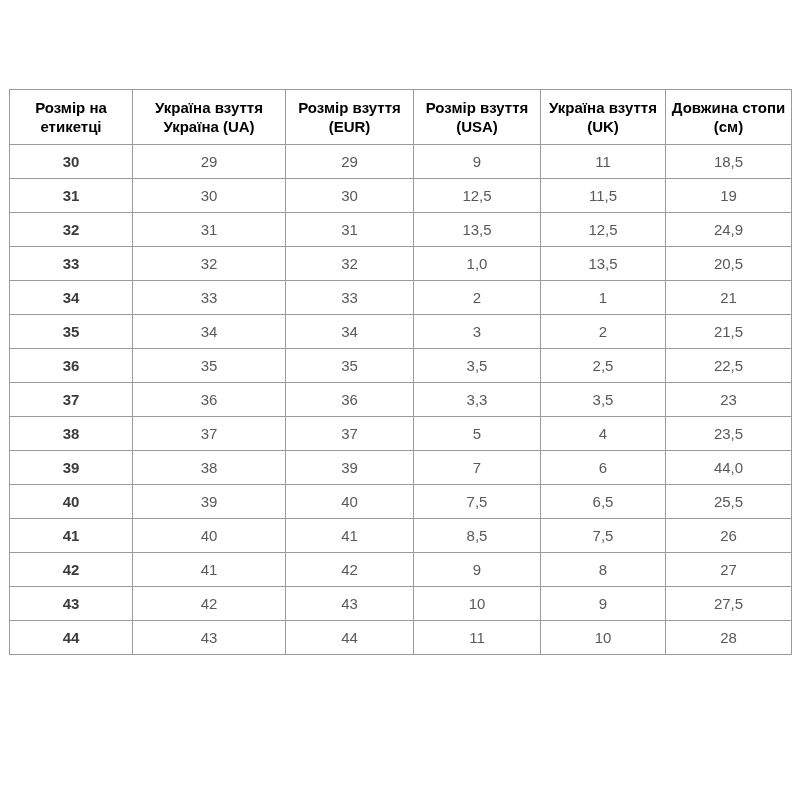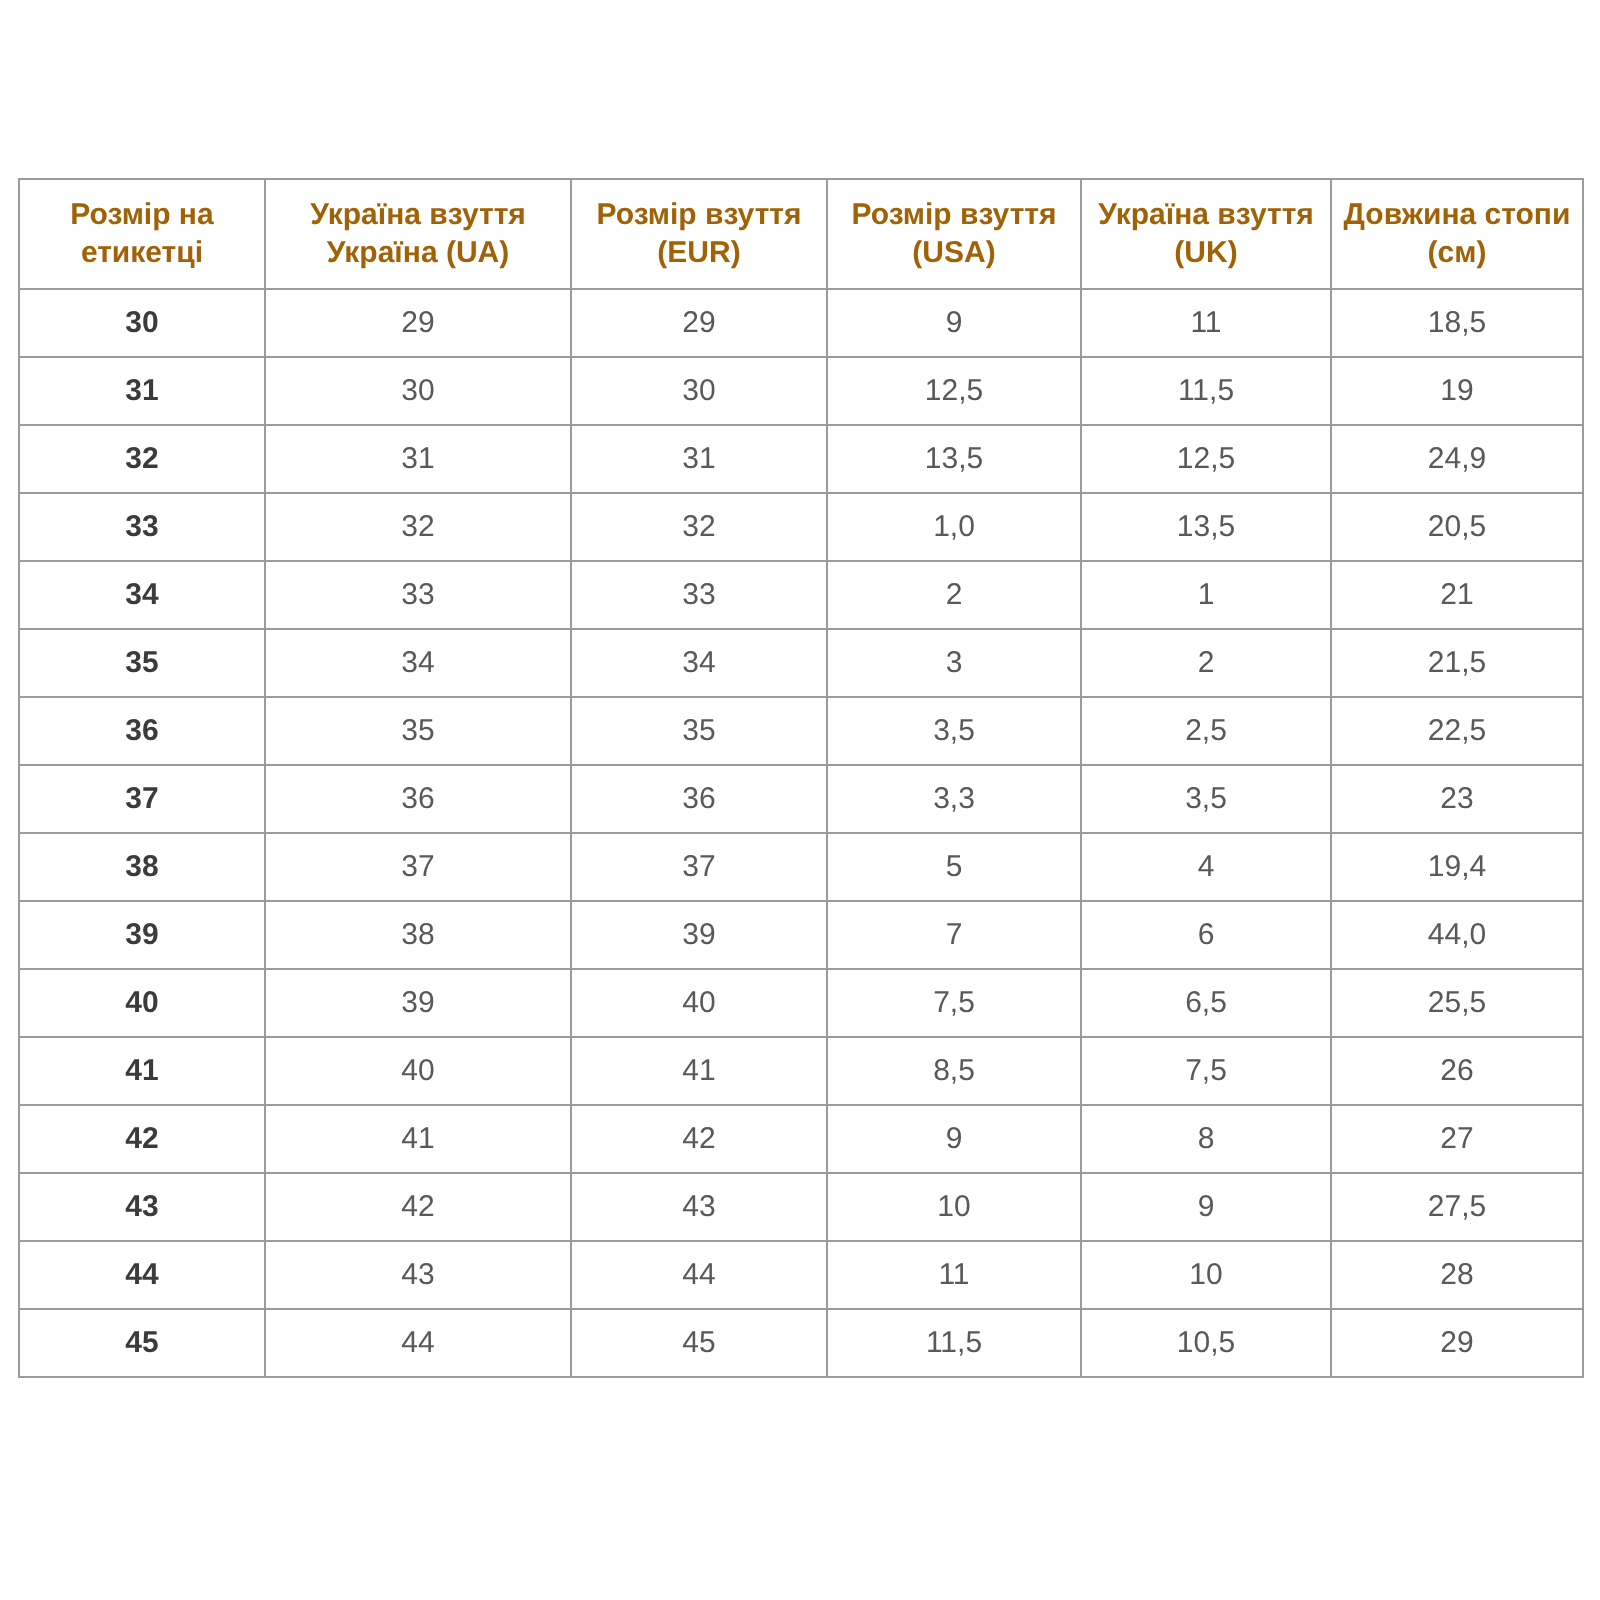--- a/index.html
+++ b/index.html
@@ -38,21 +38,21 @@
     border: 1px solid #9b9b9b;
     text-align: center;
     vertical-align: middle;
     font-size: 15px;
     padding: 0 4px;
     box-sizing: border-box;
   }
   table.size-table th {
     height: 55px;
     font-weight: bold;
-    color: #a16207;
+    color: #000000;
     line-height: 1.3;
   }
   table.size-table td {
     height: 34px;
     color: #58595b;
     font-weight: normal;
   }
   table.size-table td.label-col {
     font-weight: bold;
     color: #3b3b3b;
@@ -145,21 +145,21 @@
           <td>3,3</td>
           <td>3,5</td>
           <td>23</td>
         </tr>
         <tr>
           <td class="label-col">38</td>
           <td>37</td>
           <td>37</td>
           <td>5</td>
           <td>4</td>
-          <td>19,4</td>
+          <td>23,5</td>
         </tr>
         <tr>
           <td class="label-col">39</td>
           <td>38</td>
           <td>39</td>
           <td>7</td>
           <td>6</td>
           <td>44,0</td>
         </tr>
         <tr>
@@ -195,23 +195,15 @@
           <td>27,5</td>
         </tr>
         <tr>
           <td class="label-col">44</td>
           <td>43</td>
           <td>44</td>
           <td>11</td>
           <td>10</td>
           <td>28</td>
         </tr>
-        <tr>
-          <td class="label-col">45</td>
-          <td>44</td>
-          <td>45</td>
-          <td>11,5</td>
-          <td>10,5</td>
-          <td>29</td>
-        </tr>
       </tbody>
   </table>
 </div>
 
 </body></html>

